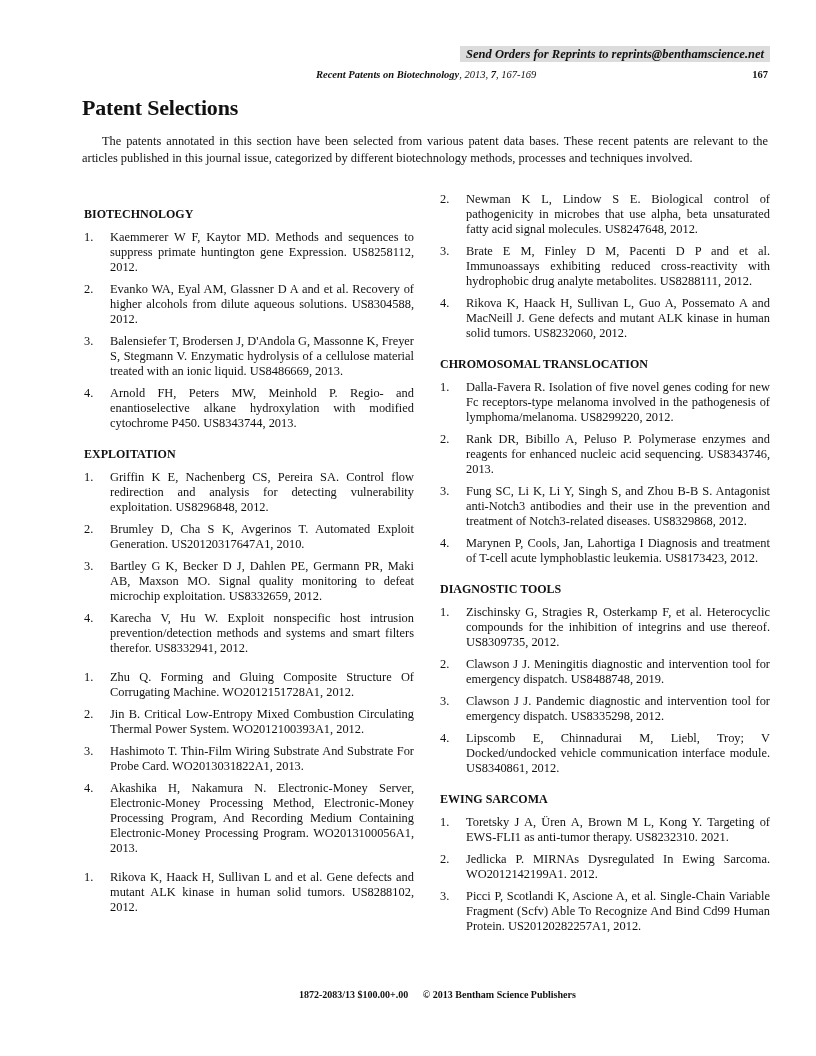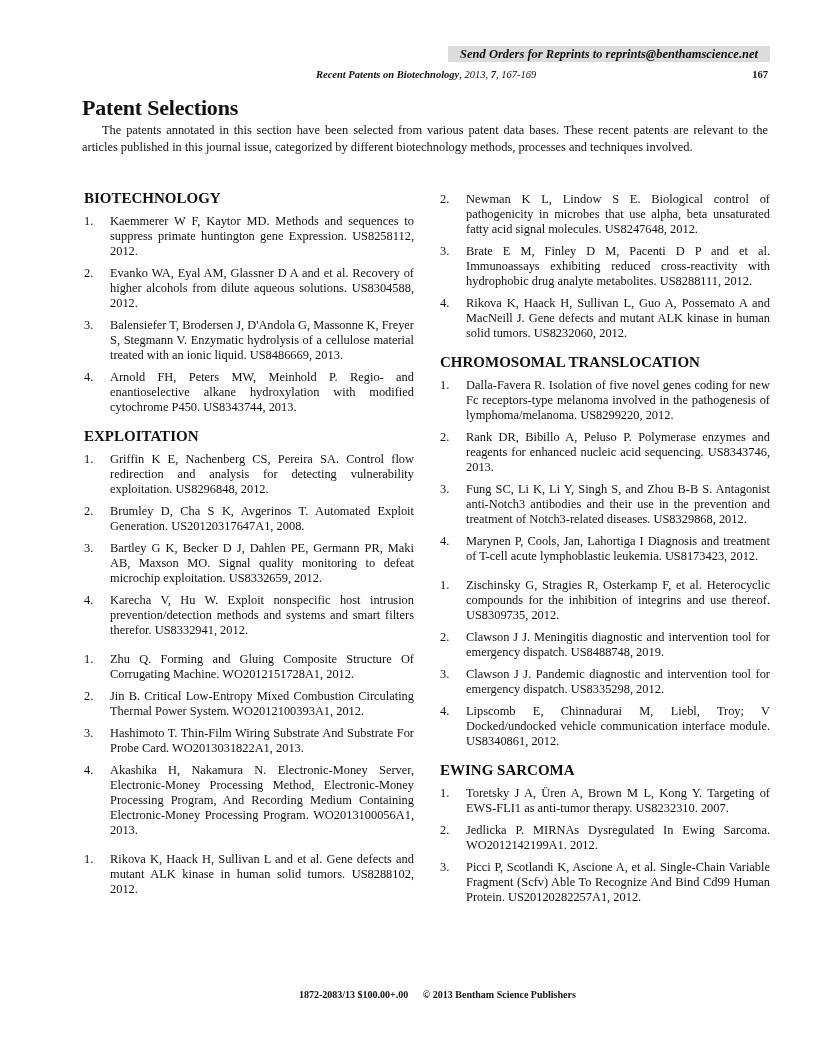--- a/index.html
+++ b/index.html
@@ -3,46 +3,46 @@
 <meta charset="utf-8">
 <style>
   html, body { margin: 0; padding: 0; background: #ffffff; }
   body {
     width: 816px; height: 1056px; position: relative; overflow: hidden;
     font-family: "Liberation Serif", "DejaVu Serif", serif; color: #111;
   }
   .reprint {
     position: absolute; right: 46px; top: 46px;
     background: #dcdcdc; font-weight: bold; font-style: italic;
-    font-size: 12.5px; padding: 1px 12px; line-height: 14px;
+    font-size: 12.5px; padding: 1px 6px; line-height: 14px;
   }
   .journal {
     position: absolute; left: 316px; top: 69px;
     font-weight: bold; font-style: italic; font-size: 10.5px;
   }
   .journal .vol { font-weight: normal; }
   .pageno {
     position: absolute; right: 48px; top: 69px;
     font-weight: bold; font-size: 10.5px; text-align: right;
   }
   .title {
     position: absolute; left: 82px; top: 95px; margin: 0;
     font-weight: bold; font-size: 22px; letter-spacing: -0.2px;
   }
   .intro {
-    position: absolute; left: 82px; top: 122px; width: 686px;
+    position: absolute; left: 82px; top: 133px; width: 686px;
     font-size: 12.4px; line-height: 16.5px; text-align: justify; margin: 0;
     text-indent: 20px;
   }
   .col { position: absolute; width: 330px; }
   .col.left { left: 84px; top: 191px; }
   .col.right { left: 440px; top: 192px; }
   .section { margin-bottom: 14px; }
   .section h2 {
-    margin: 0 0 8px 0; font-size: 15px; font-weight: bold; line-height: 15px;
+    margin: 16px 0 8px 0; font-size: 12px; font-weight: bold; line-height: 15px;
   }
   .entry {
     display: flex; font-size: 12.4px; line-height: 15px; margin-bottom: 7px;
     text-align: justify;
   }
   .entry .num { width: 26px; flex: 0 0 26px; }
   .entry .txt { flex: 1; }
   .footer {
     position: absolute; top: 989px; left: 299px;
     font-weight: bold; font-size: 10px;
@@ -83,21 +83,21 @@
       </div>
     </div>
     <div class="section">
       <h2>EXPLOITATION</h2>
       <div class="entry">
         <span class="num">1.</span>
         <span class="txt">Griffin K E, Nachenberg CS, Pereira SA. Control flow redirection and analysis for detecting vulnerability exploitation. US8296848, 2012.</span>
       </div>
       <div class="entry">
         <span class="num">2.</span>
-        <span class="txt">Brumley D, Cha S K, Avgerinos T. Automated Exploit Generation. US20120317647A1, 2008.</span>
+        <span class="txt">Brumley D, Cha S K, Avgerinos T. Automated Exploit Generation. US20120317647A1, 2010.</span>
       </div>
       <div class="entry">
         <span class="num">3.</span>
         <span class="txt">Bartley G K, Becker D J, Dahlen PE, Germann PR, Maki AB, Maxson MO. Signal quality monitoring to defeat microchip exploitation. US8332659, 2012.</span>
       </div>
       <div class="entry">
         <span class="num">4.</span>
         <span class="txt">Karecha V, Hu W. Exploit nonspecific host intrusion prevention/detection methods and systems and smart filters therefor. US8332941, 2012.</span>
       </div>
     </div>
@@ -154,20 +154,21 @@
       <div class="entry">
         <span class="num">3.</span>
         <span class="txt">Fung SC, Li K, Li Y, Singh S, and Zhou B-B S. Antagonist anti-Notch3 antibodies and their use in the prevention and treatment of Notch3-related diseases. US8329868, 2012.</span>
       </div>
       <div class="entry">
         <span class="num">4.</span>
         <span class="txt">Marynen P, Cools, Jan, Lahortiga I Diagnosis and treatment of T-cell acute lymphoblastic leukemia. US8173423, 2012.</span>
       </div>
     </div>
     <div class="section">
+      <h2>DIAGNOSTIC TOOLS</h2>
       <div class="entry">
         <span class="num">1.</span>
         <span class="txt">Zischinsky G, Stragies R, Osterkamp F, et al. Heterocyclic compounds for the inhibition of integrins and use thereof. US8309735, 2012.</span>
       </div>
       <div class="entry">
         <span class="num">2.</span>
         <span class="txt">Clawson J J. Meningitis diagnostic and intervention tool for emergency dispatch. US8488748, 2019.</span>
       </div>
       <div class="entry">
         <span class="num">3.</span>
@@ -175,21 +176,21 @@
       </div>
       <div class="entry">
         <span class="num">4.</span>
         <span class="txt">Lipscomb E, Chinnadurai M, Liebl, Troy; V Docked/undocked vehicle communication interface module. US8340861, 2012.</span>
       </div>
     </div>
     <div class="section">
       <h2>EWING SARCOMA</h2>
       <div class="entry">
         <span class="num">1.</span>
-        <span class="txt">Toretsky J A, Üren A, Brown M L, Kong Y. Targeting of EWS-FLI1 as anti-tumor therapy. US8232310. 2007.</span>
+        <span class="txt">Toretsky J A, Üren A, Brown M L, Kong Y. Targeting of EWS-FLI1 as anti-tumor therapy. US8232310. 2021.</span>
       </div>
       <div class="entry">
         <span class="num">2.</span>
         <span class="txt">Jedlicka P. MIRNAs Dysregulated In Ewing Sarcoma. WO2012142199A1. 2012.</span>
       </div>
       <div class="entry">
         <span class="num">3.</span>
         <span class="txt">Picci P, Scotlandi K, Ascione A, et al. Single-Chain Variable Fragment (Scfv) Able To Recognize And Bind Cd99 Human Protein. US20120282257A1, 2012.</span>
       </div>
     </div>

